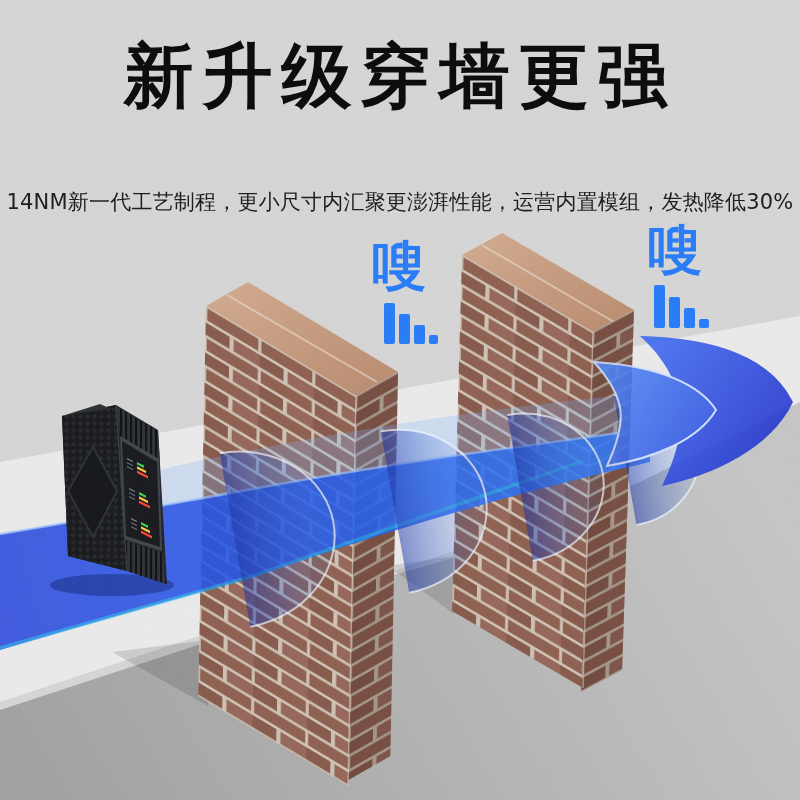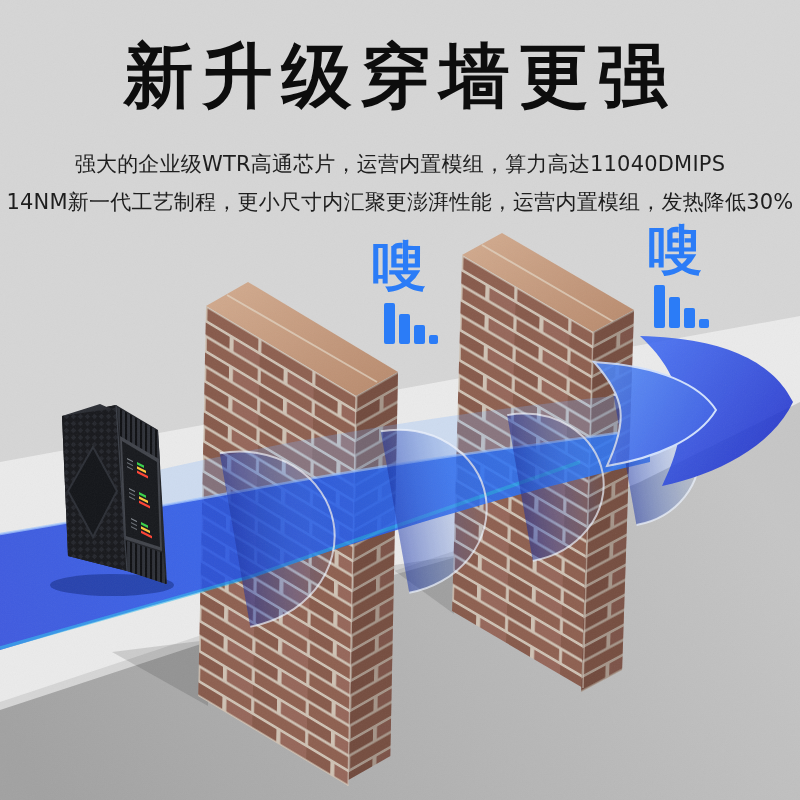--- a/index.html
+++ b/index.html
@@ -184,21 +184,20 @@
         <rect x="-10" y="5" width="6" height="1.2" fill="#9aa0a8" opacity="0.6"></rect>
         <rect x="-10" y="9" width="6" height="1.2" fill="#9aa0a8" opacity="0.6"></rect>
       </g>
       <path d="M116,405 L127,571" stroke="#3a3e46" stroke-width="1.2" fill="none"></path>
     </g>
 
     <rect x="0" y="0" width="800" height="800" filter="url(#grain)" opacity="0.055"></rect>
   </svg>
 
   <div class="txt title">新升级穿墙更强</div>
-  <div class="txt sub sub1">强大的企业级WTR高通芯片，运营内置模组，算力高达11040DMIPS</div>
   <div class="txt sub sub2">14NM新一代工艺制程，更小尺寸内汇聚更澎湃性能，运营内置模组，发热降低30%</div>
 
   <div class="sw-char sw1">嗖</div>
   <div class="sw-bars sb1">
     <span class="b1"></span>
     <span class="b2"></span>
     <span class="b3"></span>
     <span class="b4"></span>
   </div>
 

